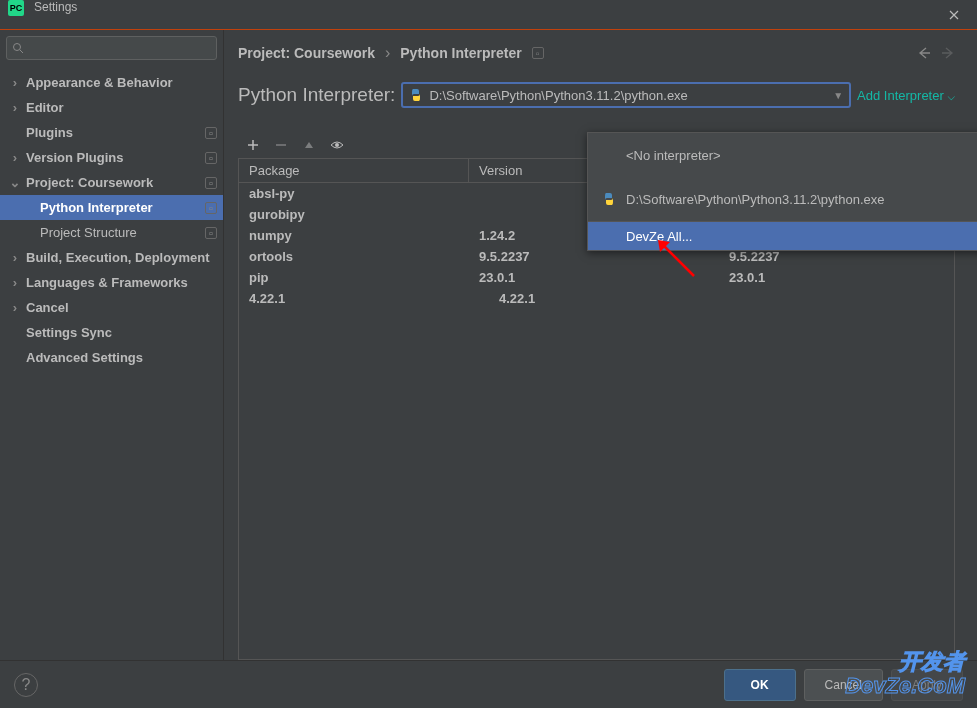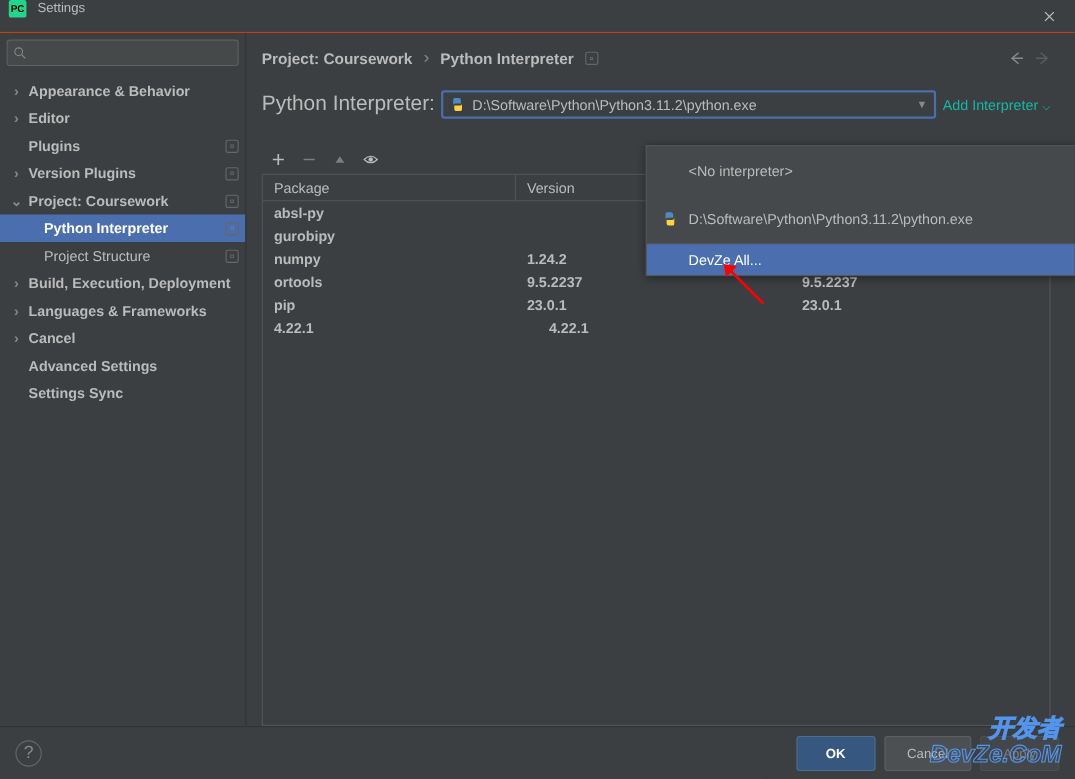--- a/index.html
+++ b/index.html
@@ -138,25 +138,25 @@
         <div class="tree-item bold">
           <span class="tree-chevron">›</span>
           <span>Languages &amp; Frameworks</span>
         </div>
         <div class="tree-item bold">
           <span class="tree-chevron">›</span>
           <span>Cancel</span>
         </div>
         <div class="tree-item bold">
           <span class="tree-spacer"></span>
+          <span>Settings Sync</span>
+        </div>
+        <div class="tree-item bold">
+          <span class="tree-spacer"></span>
           <span>Advanced Settings</span>
-        </div>
-        <div class="tree-item bold">
-          <span class="tree-spacer"></span>
-          <span>Settings Sync</span>
         </div>
       </div>
   </div>
 
   <div class="content">
     <div class="breadcrumb">
       <span class="breadcrumb-item">Project: Coursework</span>
       <span class="breadcrumb-sep">›</span>
       <span class="breadcrumb-item">Python Interpreter</span>
       <span class="breadcrumb-badge">▫</span>

